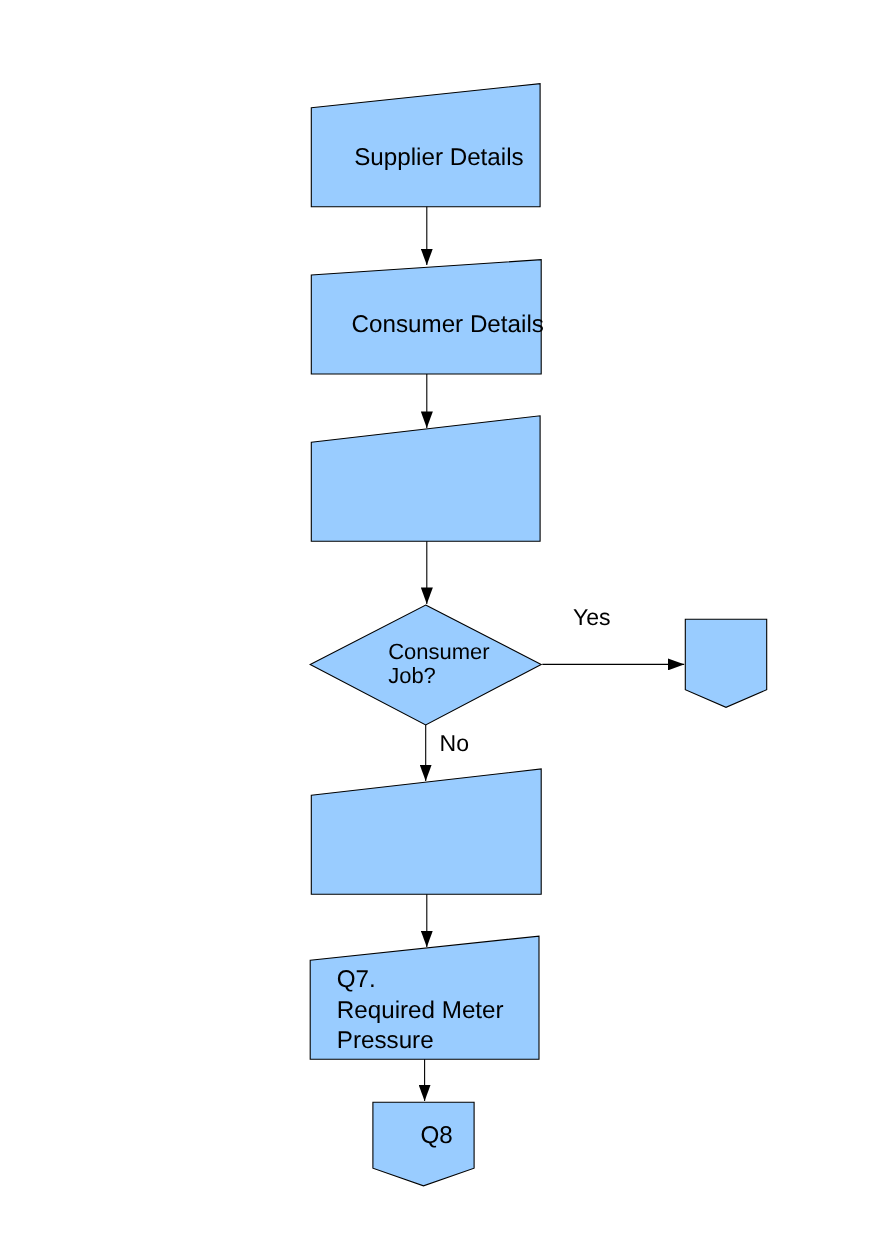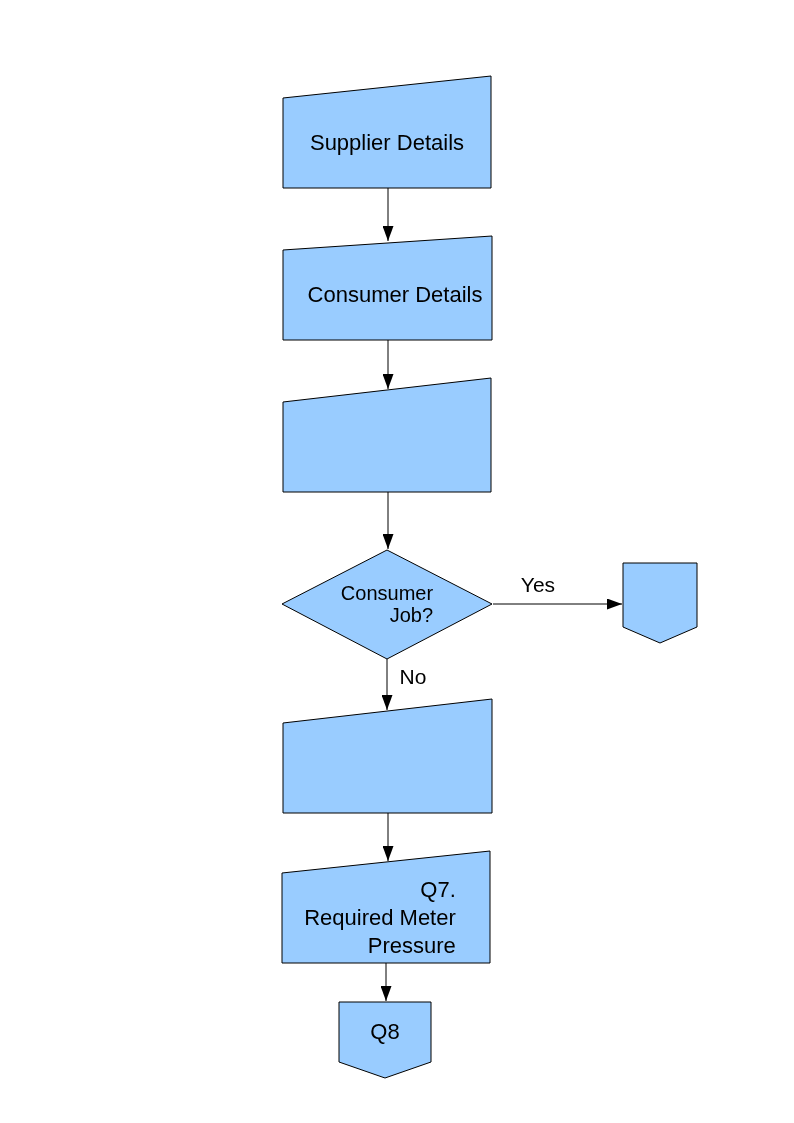--- a/index.html
+++ b/index.html
@@ -29,25 +29,26 @@
   .edge-line {
     stroke: var(--node-border, #000000);
     stroke-width: 1;
     fill: none;
   }
   .node-label {
     position: absolute;
     display: flex;
     align-items: center;
     justify-content: center;
-    text-align: right;
+    text-align: left;
     white-space: pre-line;
     font-size: 22px;
     line-height: 28px;
     color: var(--text-color, #000000);
+    margin-left: 12px;
   }
   .node-label.small {
     font-size: 20px;
     line-height: 22px;
   }
   .edge-label {
     position: absolute;
     display: flex;
     align-items: center;
     justify-content: center;
@@ -92,23 +93,23 @@
   <div class="node-label" style="left:283px; top:98px; width:208px; height:90px;">Supplier Details</div>
 
   <div class="node-label" style="left:283px; top:250px; width:224px; height:90px;">Consumer Details</div>
 
 
   <div class="node-label small" style="left:302px; top:570px; width:170px; height:68px;">Consumer
 Job?</div>
 
 
 
-  <div class="node-label" style="left:292px; top:873px; width:176px; height:90px;">Q7.
+  <div class="node-label" style="left:282px; top:873px; width:176px; height:90px;">Q7.
 Required Meter
 Pressure</div>
 
   <div class="node-label" style="left:339px; top:1002px; width:92px; height:60px;">Q8</div>
 
-  <div class="edge-label" style="left:510px; top:572px; width:56px; height:26px;">Yes</div>
+  <div class="edge-label" style="left:510px; top:549px; width:56px; height:26px;">Yes</div>
 
   <div class="edge-label" style="left:393px; top:664px; width:40px; height:26px;">No</div>
 
 </div>
 
 </body></html>

